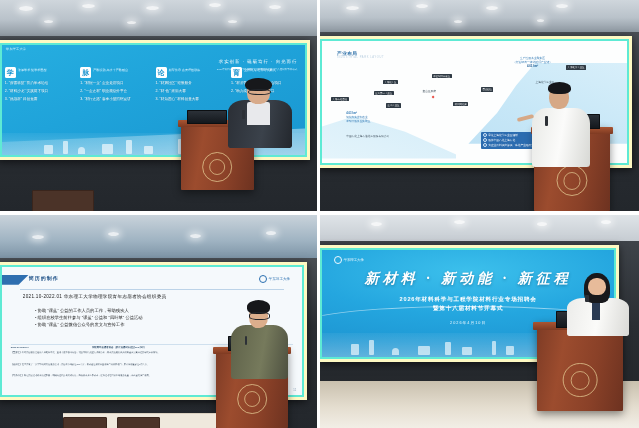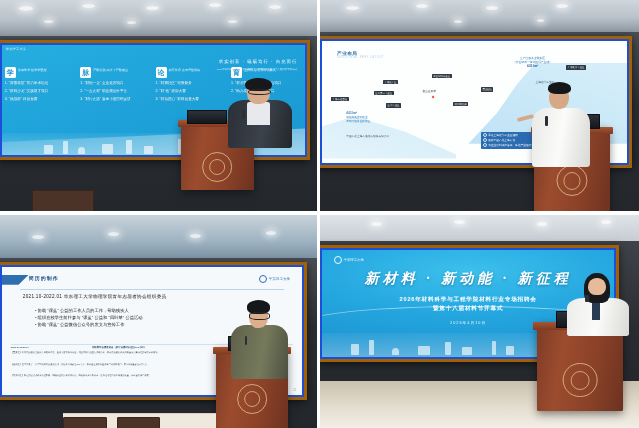--- a/index.html
+++ b/index.html
@@ -18,21 +18,21 @@
   .ceiling{position:absolute;left:0;right:0;top:0;height:17%;
     background:linear-gradient(180deg,#cfd6dc 0%,#b9c2ca 55%,#8e98a1 100%);}
   .ceil-light{position:absolute;border-radius:50%;background:rgba(255,255,255,.75);
     box-shadow:0 0 6px 3px rgba(255,255,255,.5);}
   .wall{position:absolute;left:0;right:0;bottom:0;top:17%;
     background:linear-gradient(180deg,#4a4f55 0%,#2b2f34 40%,#23272c 100%);}
   .floor{position:absolute;left:0;right:0;bottom:0;height:16%;
     background:linear-gradient(180deg,#cfc6b4 0%,#e0d9ca 60%,#efeae0 100%);}
 
   
-  .screen{position:absolute;background:#1d4ed8;border:3px solid #a16207;box-shadow:0 2px 8px rgba(0,0,0,.6);}
+  .screen{position:absolute;background:#5eead4;border:3px solid #fef9c3;box-shadow:0 2px 8px rgba(0,0,0,.6);}
   .slide{position:absolute;inset:2px;overflow:hidden;}
 
   
   .sl-cyan{background:linear-gradient(160deg,#26aee0 0%,#1fa3da 45%,#1996d0 100%);}
   .sl-head{position:absolute;top:2px;left:4px;font-size:3.2px;color:#eaf7ff;opacity:.92;letter-spacing:.2px;}
   .sl-title-tl{position:absolute;top:4px;right:8px;text-align:right;color:#eaf8ff;}
   .sl-title-tl .big{font-size:4.4px;letter-spacing:1px;color:#ffffff;}
   .sl-title-tl .small{font-size:2.5px;opacity:.8;display:block;margin-top:1px;}
   .cols{position:absolute;left:2px;right:2px;top:20%;bottom:22%;display:flex;gap:2px;}
   .col{flex:1;position:relative;padding-left:1px;}

